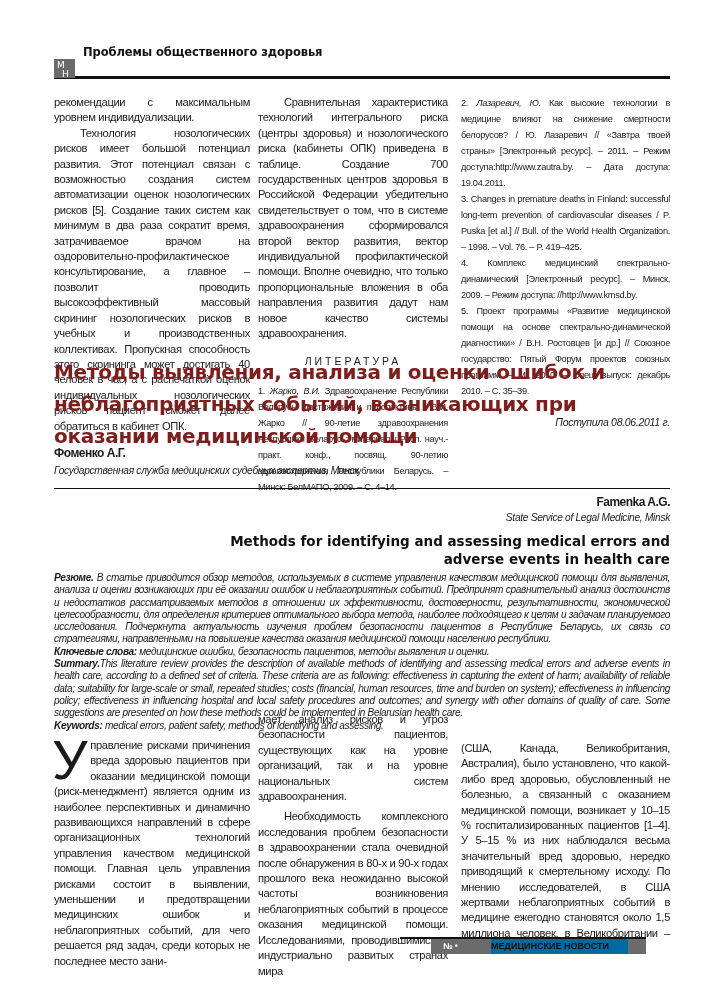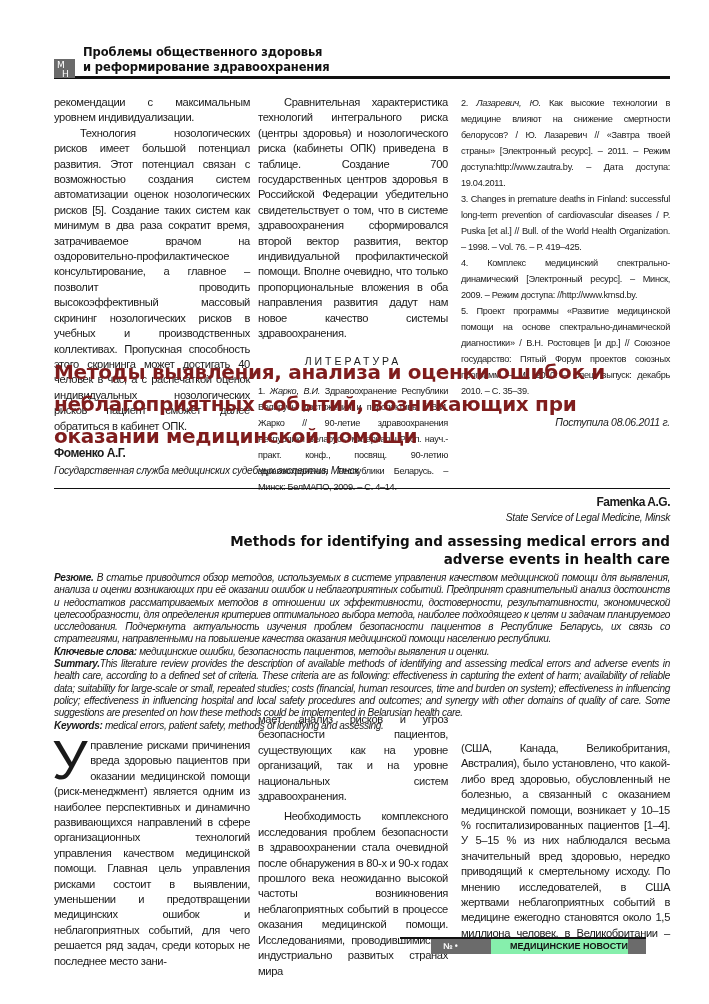--- a/index.html
+++ b/index.html
@@ -33,34 +33,33 @@
   .abstract b { font-weight: bold; }
 
   .body-col { position: absolute; top: 738px; font-size: 11.2px; line-height: 15.4px; text-align: justify; letter-spacing: -0.35px; }
   .b1 { left: 54px; width: 196px; }
   .b2 { left: 258px; width: 190px; top: 712px; }
   .b3 { left: 461px; width: 209px; top: 741px; }
   .dropcap { float: left; font-size: 56px; line-height: 44px; margin: 0 3px 0 -2px; font-family: "Liberation Sans", sans-serif; }
 
   .footer { position: absolute; left: 400px; top: 937px; width: 246px; height: 16px; border-top: 2px solid #111; }
   .footer-no { position: absolute; left: 31px; top: 0; width: 60px; height: 15px; background: #6b6b6b; color: #fff; font-size: 8.5px; line-height: 15px; padding-left: 12px; font-weight: bold; }
-  .footer-name { position: absolute; left: 91px; top: 0; width: 137px; height: 15px; background: #86efac; color: #111; font-size: 9px; line-height: 15px; text-align: right; font-weight: bold; }
+  .footer-name { position: absolute; left: 91px; top: 0; width: 137px; height: 15px; background: #0369a1; color: #111; font-size: 9px; line-height: 15px; text-align: left; font-weight: bold; }
   .footer-end { position: absolute; left: 228px; top: 0; width: 18px; height: 15px; background: #6b6b6b; }
 </style>
 </head>
 <body>
 
 <div class="header">
   <div class="logo">
     <span>М</span>
     <span class="l2">Н</span>
   </div>
   <div class="journal-title">
     <div>Проблемы общественного здоровья</div>
-    <div>и реформирование здравоохранения</div>
   </div>
 </div>
 
 <div class="col c1">
   <p>рекомендации с максимальным уровнем индивидуализации.</p>
   <p class="ind">Технология нозологических рисков имеет большой потенциал развития. Этот потенциал связан с возможностью создания систем автоматизации оценок нозологических рисков [5]. Создание таких систем как минимум в два раза сократит время, затрачиваемое врачом на оздоровительно-профилактическое консультирование, а главное – позволит проводить высокоэффективный массовый скрининг нозологических рисков в учебных и производственных коллективах. Пропускная способность этого скрининга может достигать 40 человек в час, а с распечаткой оценок индивидуальных нозологических рисков пациент сможет далее обратиться в кабинет ОПК.</p>
 </div>
 
 <div class="col c2">
   <p class="ind">Сравнительная характеристика технологий интегрального риска (центры здоровья) и нозологического риска (кабинеты ОПК) приведена в таблице. Создание 700 государственных центров здоровья в Российской Федерации убедительно свидетельствует о том, что в системе здравоохранения сформировался второй вектор развития, вектор индивидуальной профилактической помощи. Вполне очевидно, что только пропорциональные вложения в оба направления развития дадут нам новое качество системы здравоохранения.</p>

